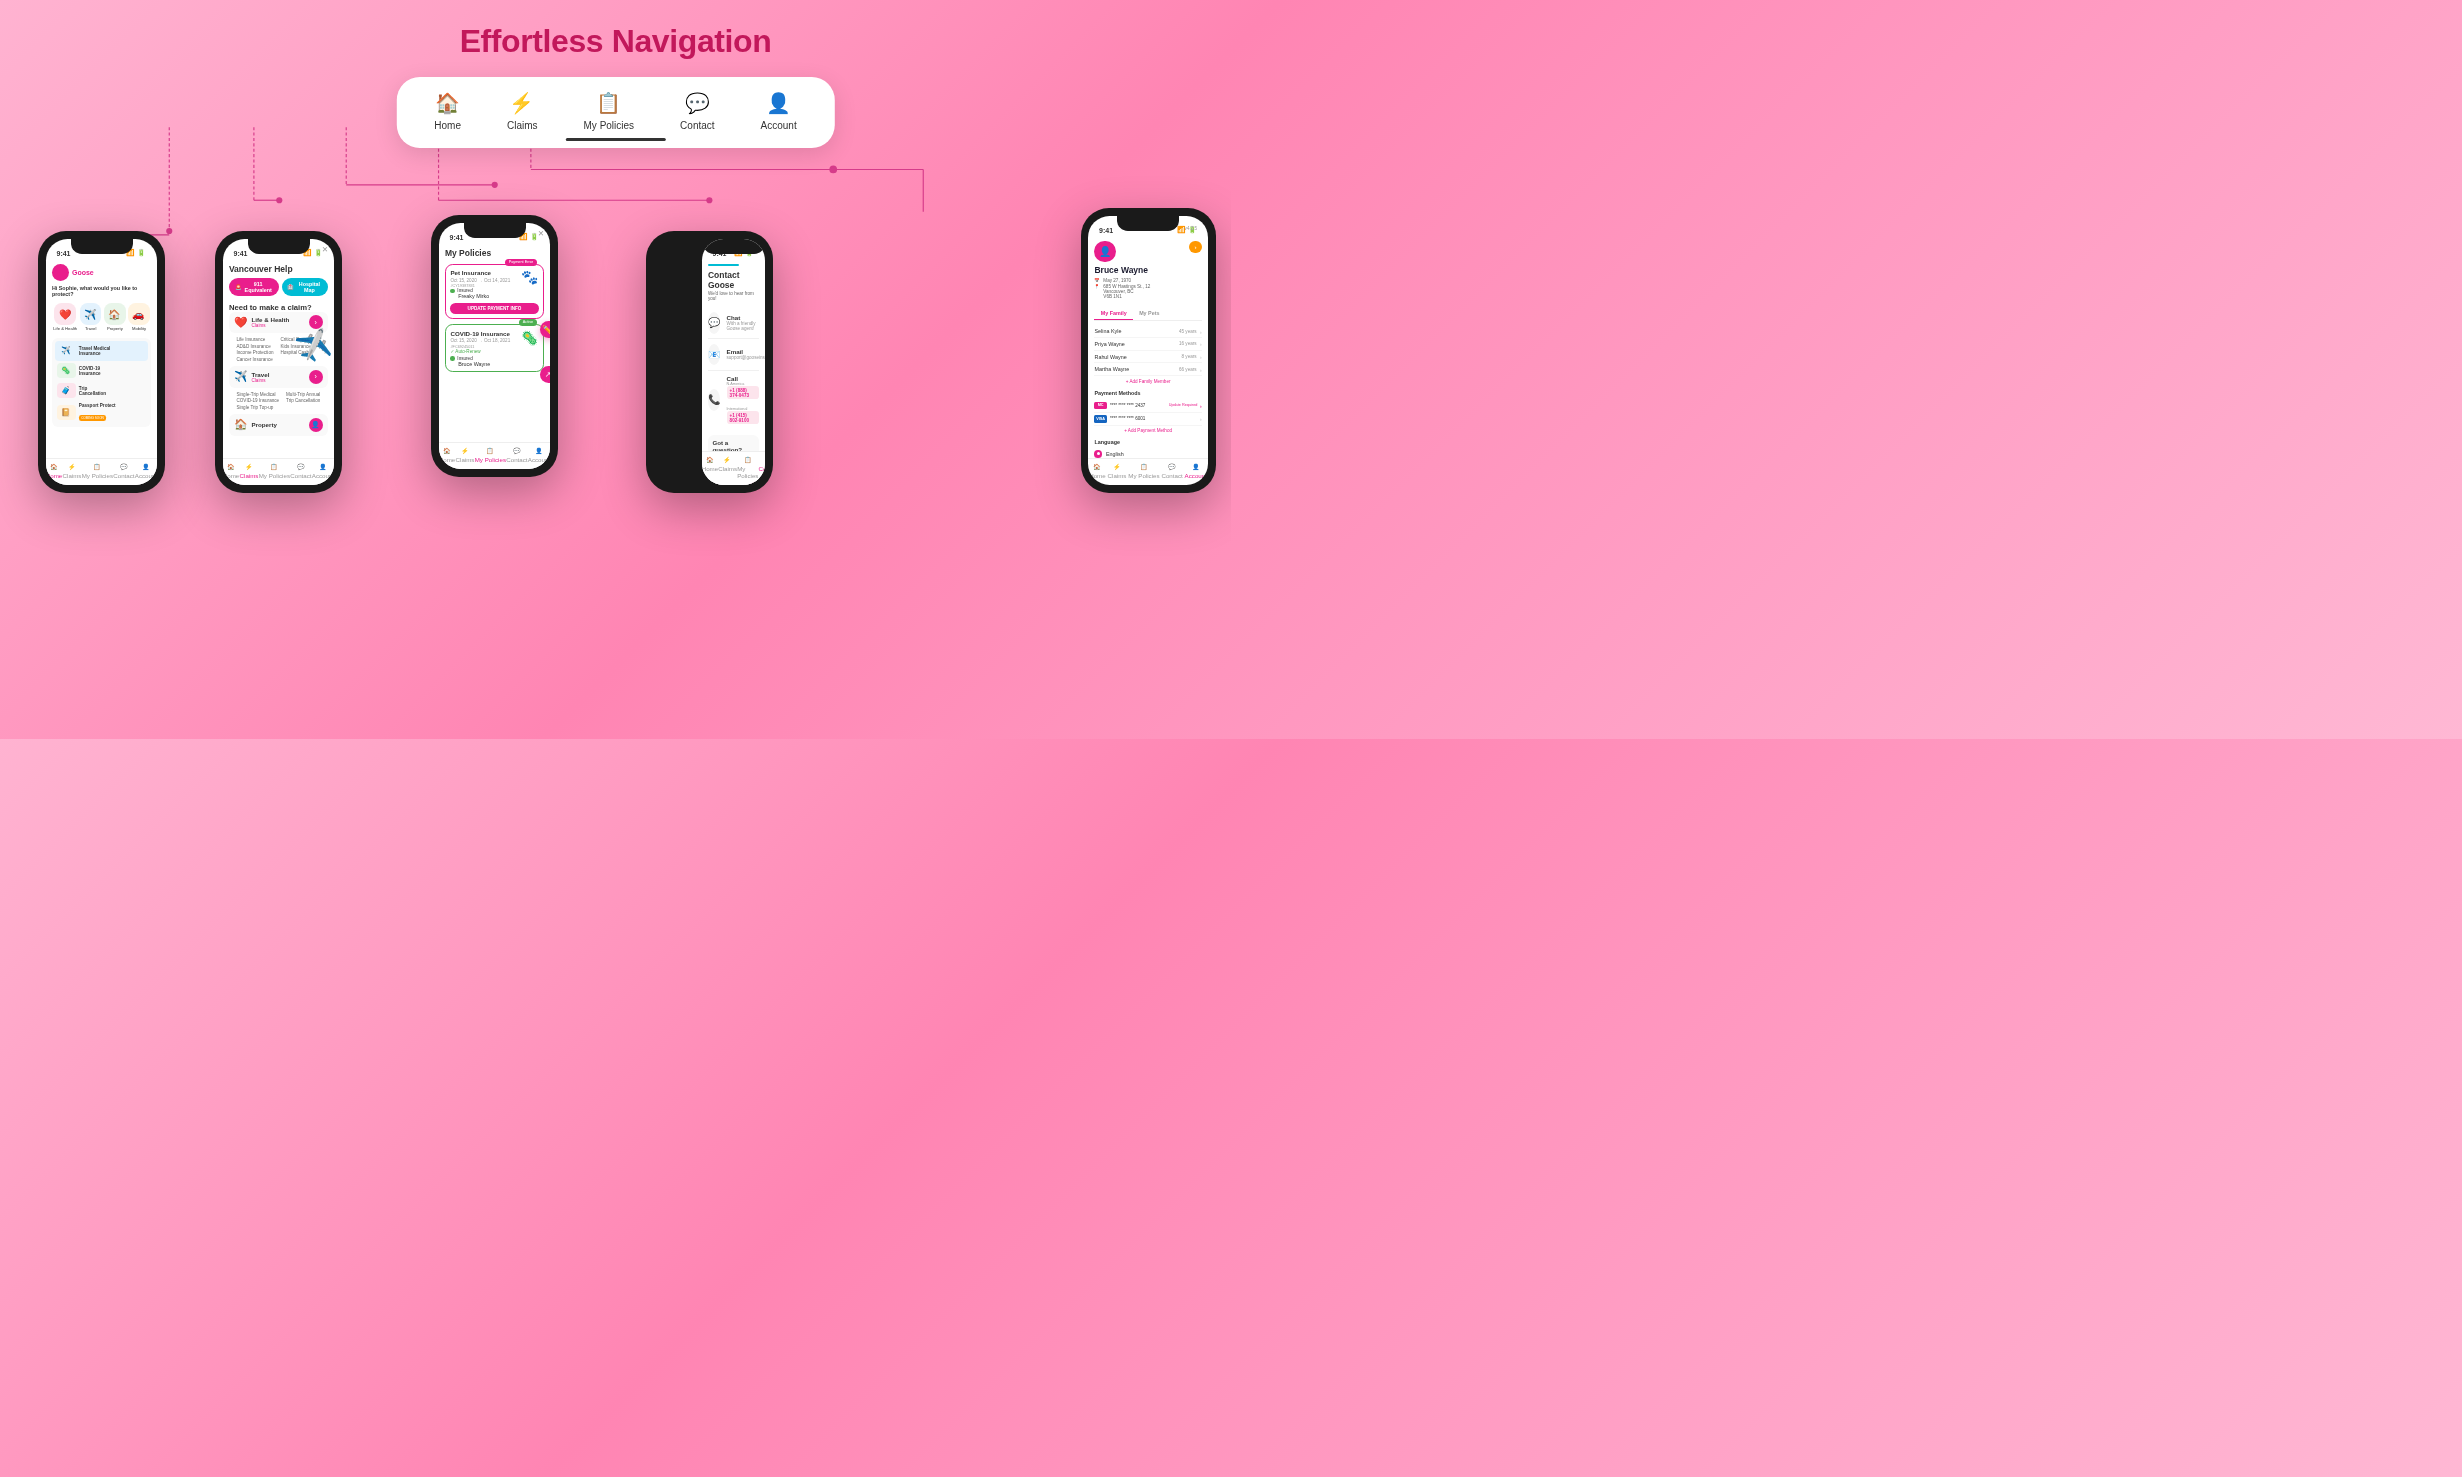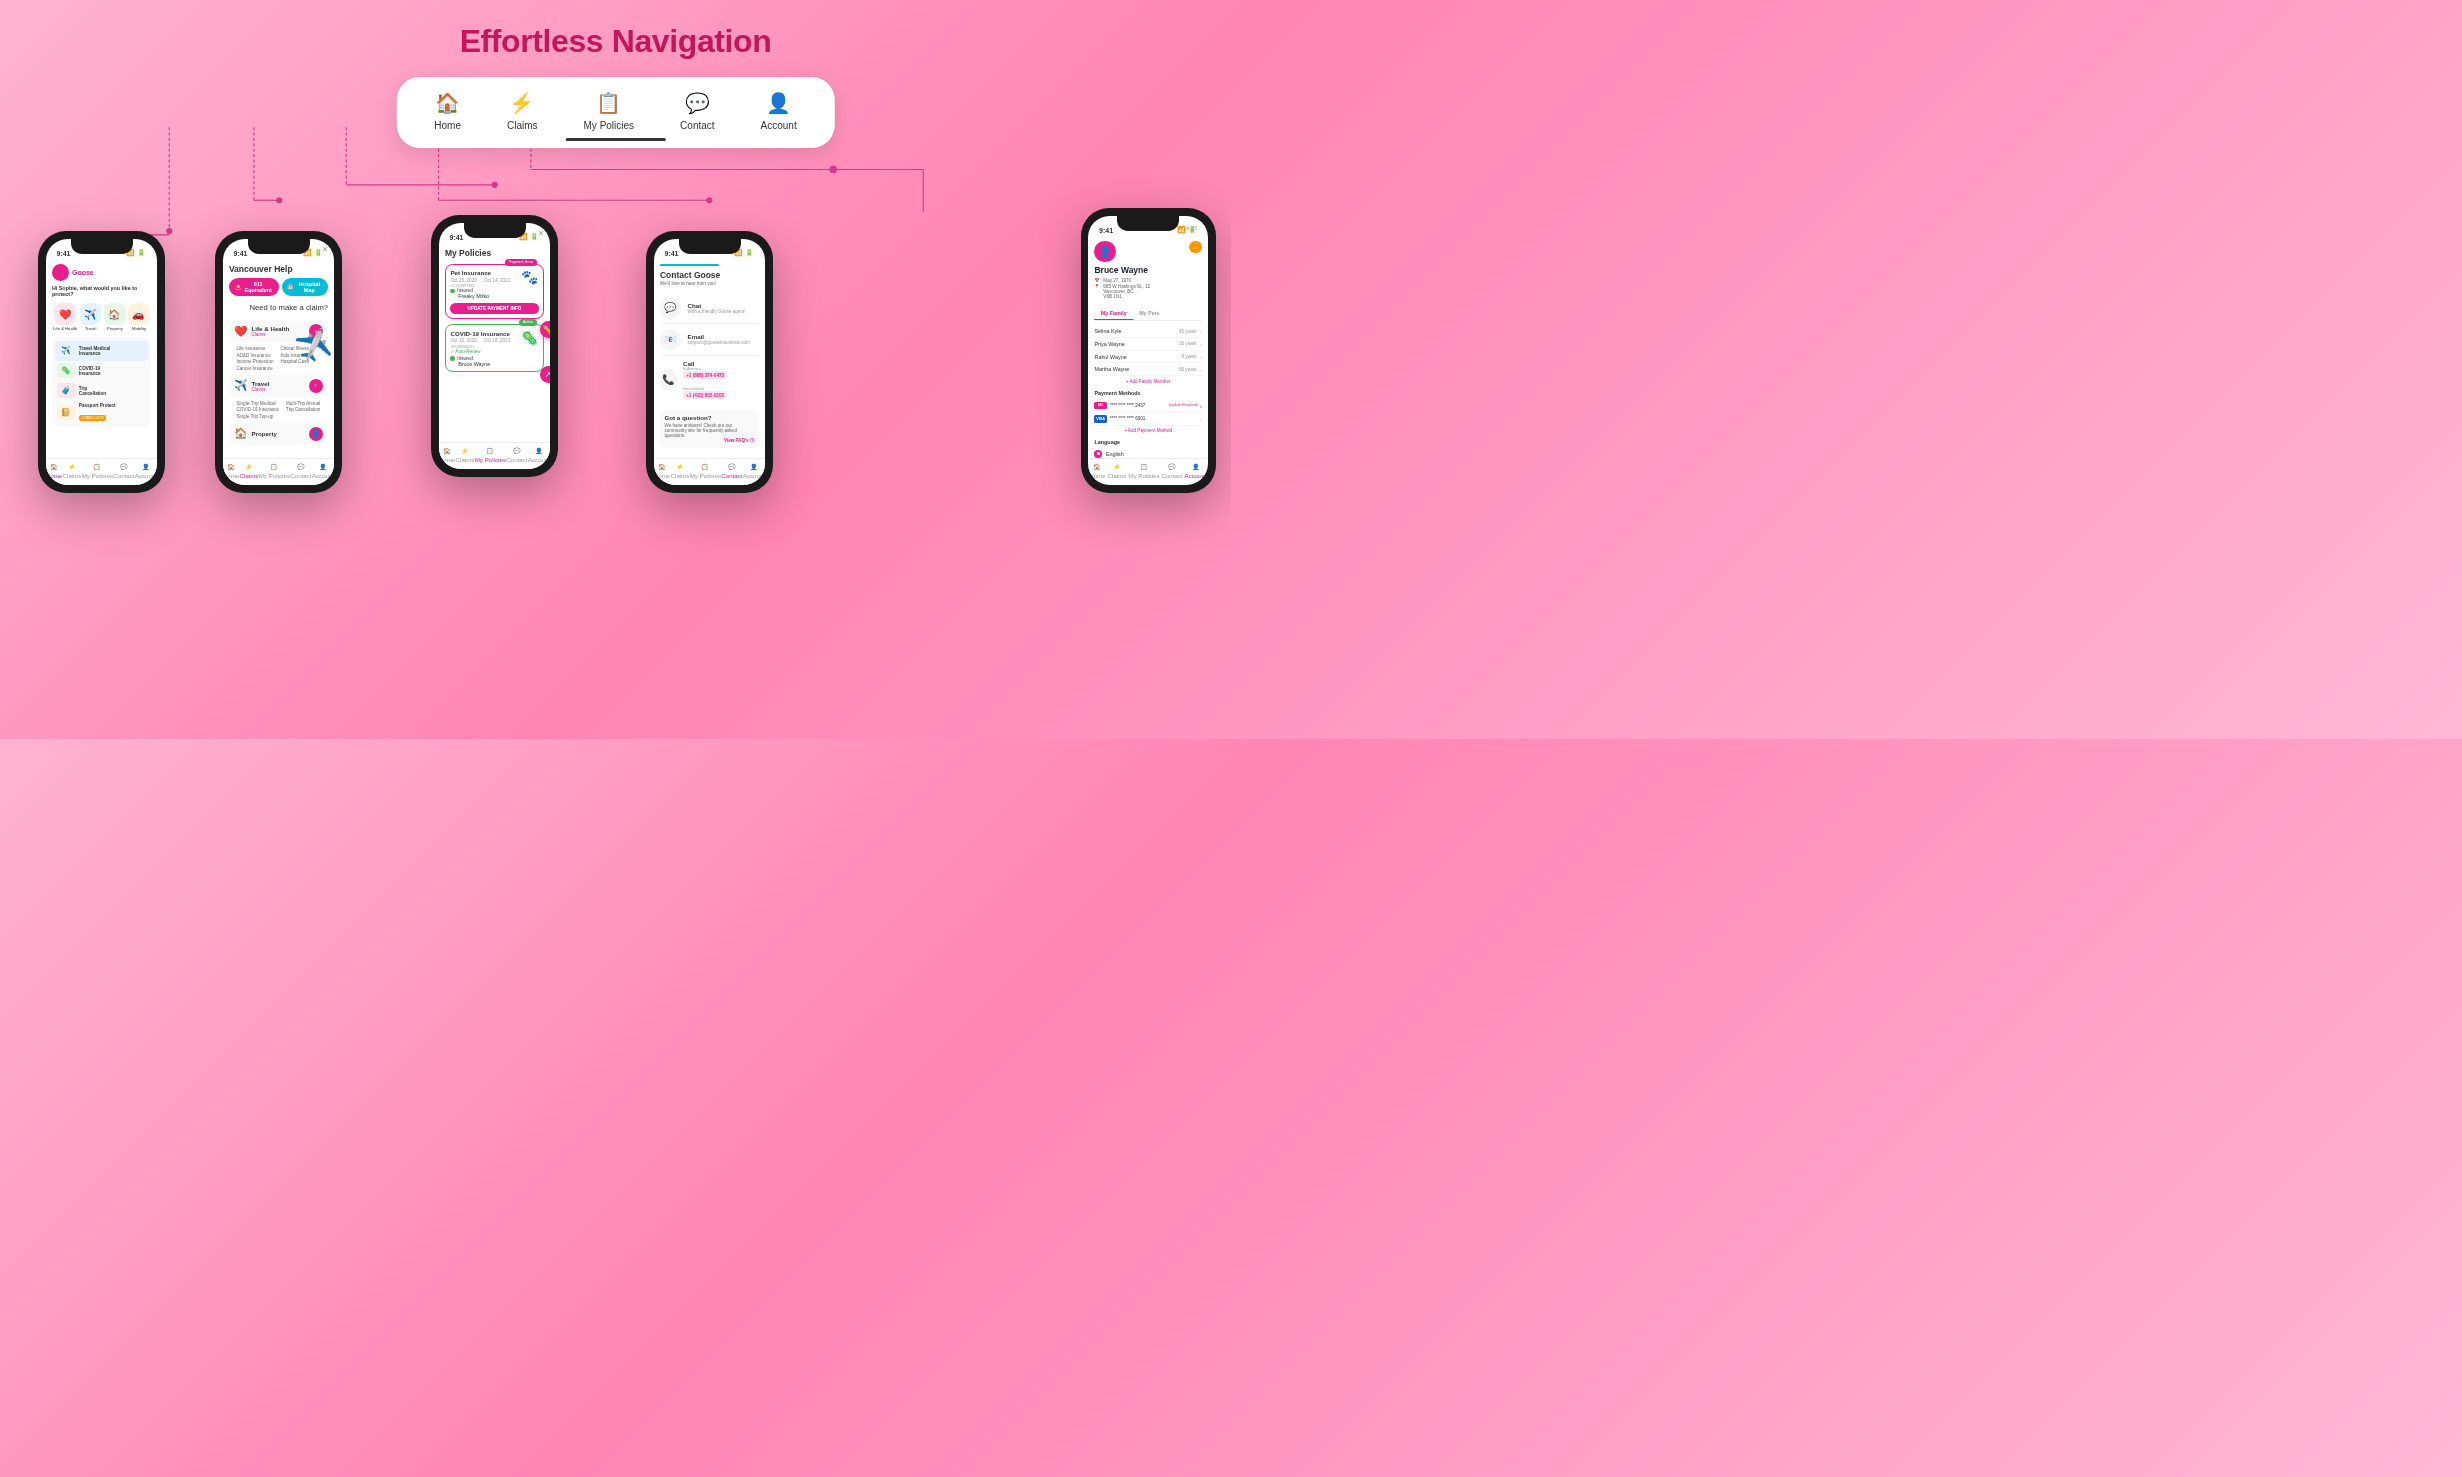--- a/index.html
+++ b/index.html
@@ -276,21 +276,21 @@
       border: none;
       border-radius: 9.2px;
       padding: 3.1px 6.2px;
       font-size: 5.4px;
       font-weight: 600;
       display: flex;
       align-items: center;
       gap: 2.3px;
     }
 
-    .need-claim { font-size: 7.7px; font-weight: 400; color: #333; margin-bottom: 9px; text-align: right; }
+    .need-claim { font-size: 7.7px; font-weight: 700; color: #333; margin-bottom: 0; }
 
     .claim-category {
       background: #f9f9f9;
       border-radius: 6.2px;
       padding: 3.8px 5.4px;
       margin-bottom: 3.8px;
       display: flex;
       align-items: center;
       justify-content: space-between;
     }
@@ -431,20 +431,21 @@
       font-size: 7.7px;
     }
 
     
     .phone-4 {
       width: 127px;
       height: 262px;
       left: 646px;
       top: 231px;
       z-index: 5;
+      padding-left: 48px;
     }
 
     .contact-screen { padding: 6.2px; }
     .contact-title { font-size: 8.5px; font-weight: 700; color: #333; margin-bottom: 1.5px; }
     .contact-subtitle { font-size: 4.6px; color: #666; margin-bottom: 6.2px; }
 
     .contact-option {
       display: flex;
       align-items: center;
       gap: 6.2px;

